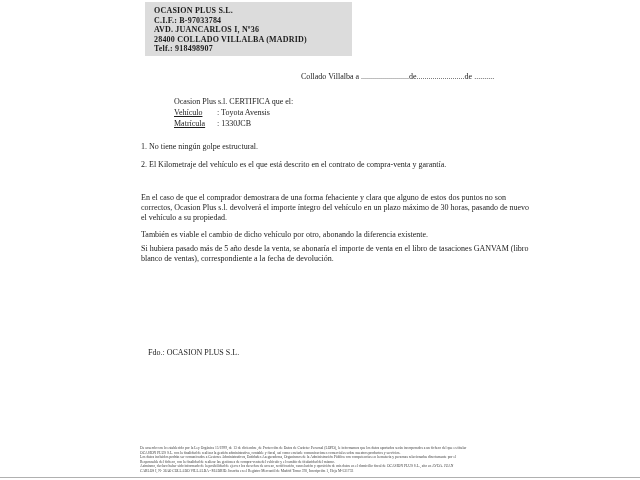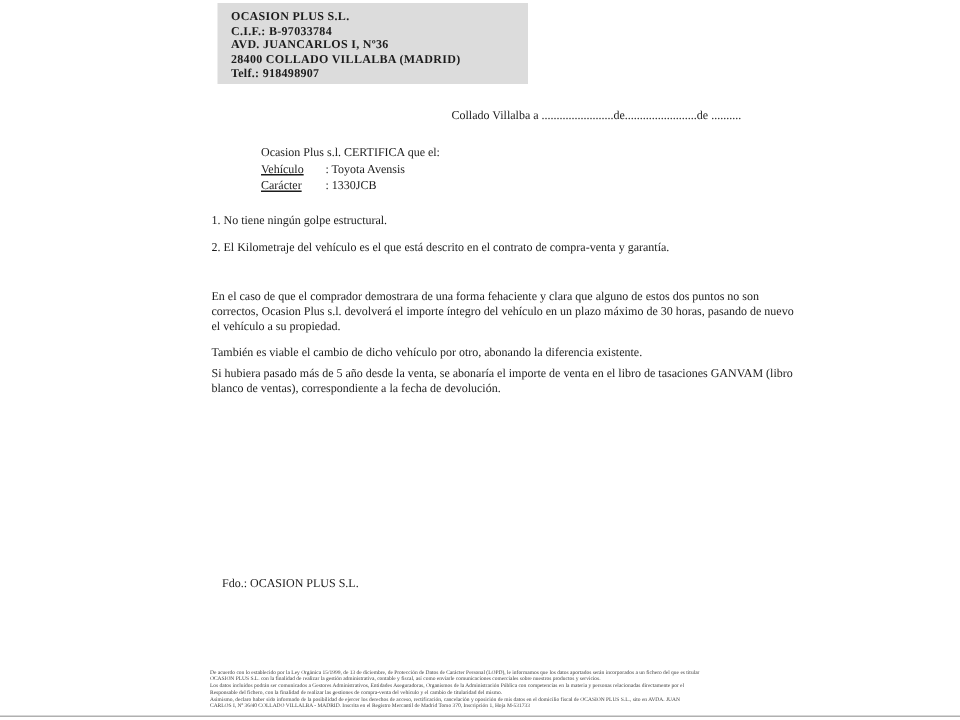--- a/index.html
+++ b/index.html
@@ -52,21 +52,20 @@
   .para { position: absolute; left: 141px; width: 390px; font-size: 8px; line-height: 10px; }
   .para-1 { top: 193px; }
   .para-2 { top: 230px; }
   .para-3 { top: 244px; }
   .signature {
     position: absolute;
     left: 148px;
     top: 348px;
     font-size: 8px;
     white-space: nowrap;
-    margin-top: 36px;
   }
   .fineprint {
     position: absolute;
     left: 140px;
     top: 446px;
     width: 740px;
     transform: scale(0.5);
     transform-origin: 0 0;
     color: #3d3d3d;
   }
@@ -98,21 +97,21 @@
   </div>
 
   <div class="date-line">Collado Villalba a ........................de........................de ..........</div>
 
   <div class="certify">
     <div>Ocasion Plus s.l. CERTIFICA que el:</div>
     <div>
       <span class="cert-col"><span class="u">Vehículo</span></span><span>: Toyota Avensis</span>
     </div>
     <div>
-      <span class="cert-col"><span class="u">Carácter</span></span><span>: 1330JCB</span>
+      <span class="cert-col"><span class="u">Matrícula</span></span><span>: 1330JCB</span>
     </div>
   </div>
 
   <div class="cond-1">1. No tiene ningún golpe estructural.</div>
   <div class="cond-2">2. El Kilometraje del vehículo es el que está descrito en el contrato de compra-venta y garantía.</div>
 
   <div class="para para-1">En el caso de que el comprador demostrara de una forma fehaciente y clara que alguno de estos dos puntos no son correctos, Ocasion Plus s.l. devolverá el importe íntegro del vehículo en un plazo máximo de 30 horas, pasando de nuevo el vehículo a su propiedad.</div>
   <div class="para para-2">También es viable el cambio de dicho vehículo por otro, abonando la diferencia existente.</div>
   <div class="para para-3">Si hubiera pasado más de 5 año desde la venta, se abonaría el importe de venta en el libro de tasaciones GANVAM (libro blanco de ventas), correspondiente a la fecha de devolución.</div>
 

